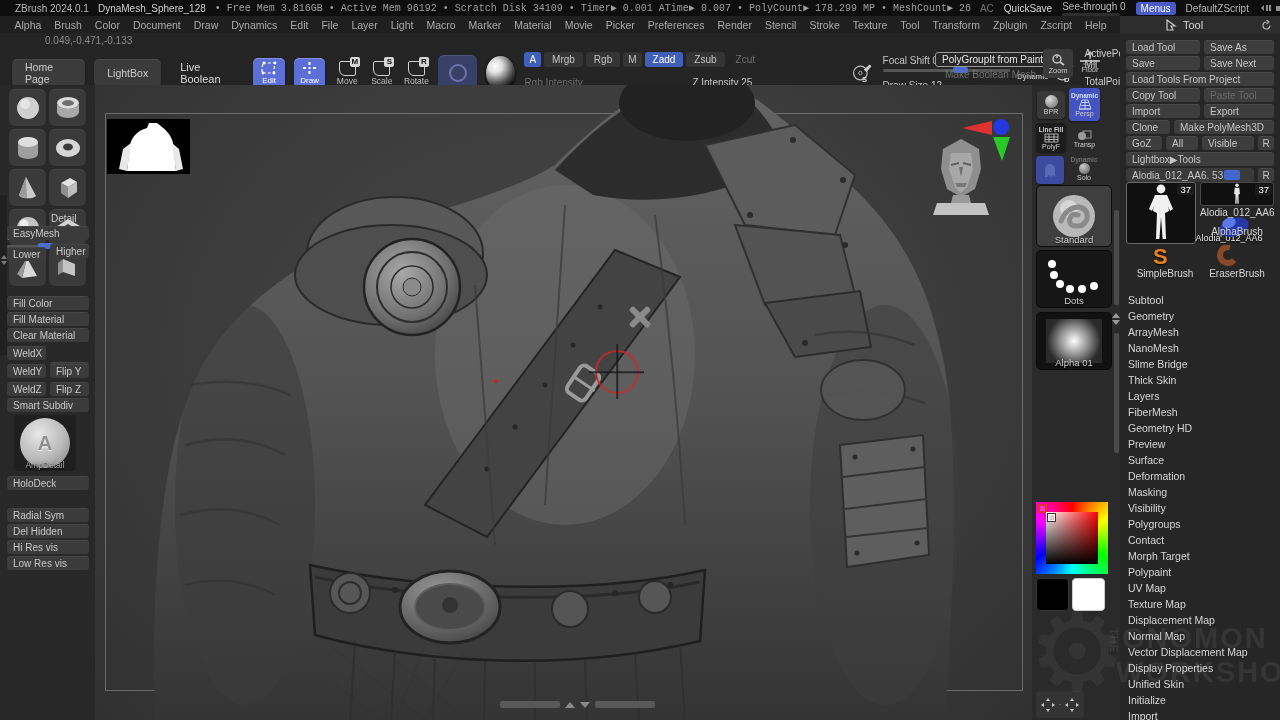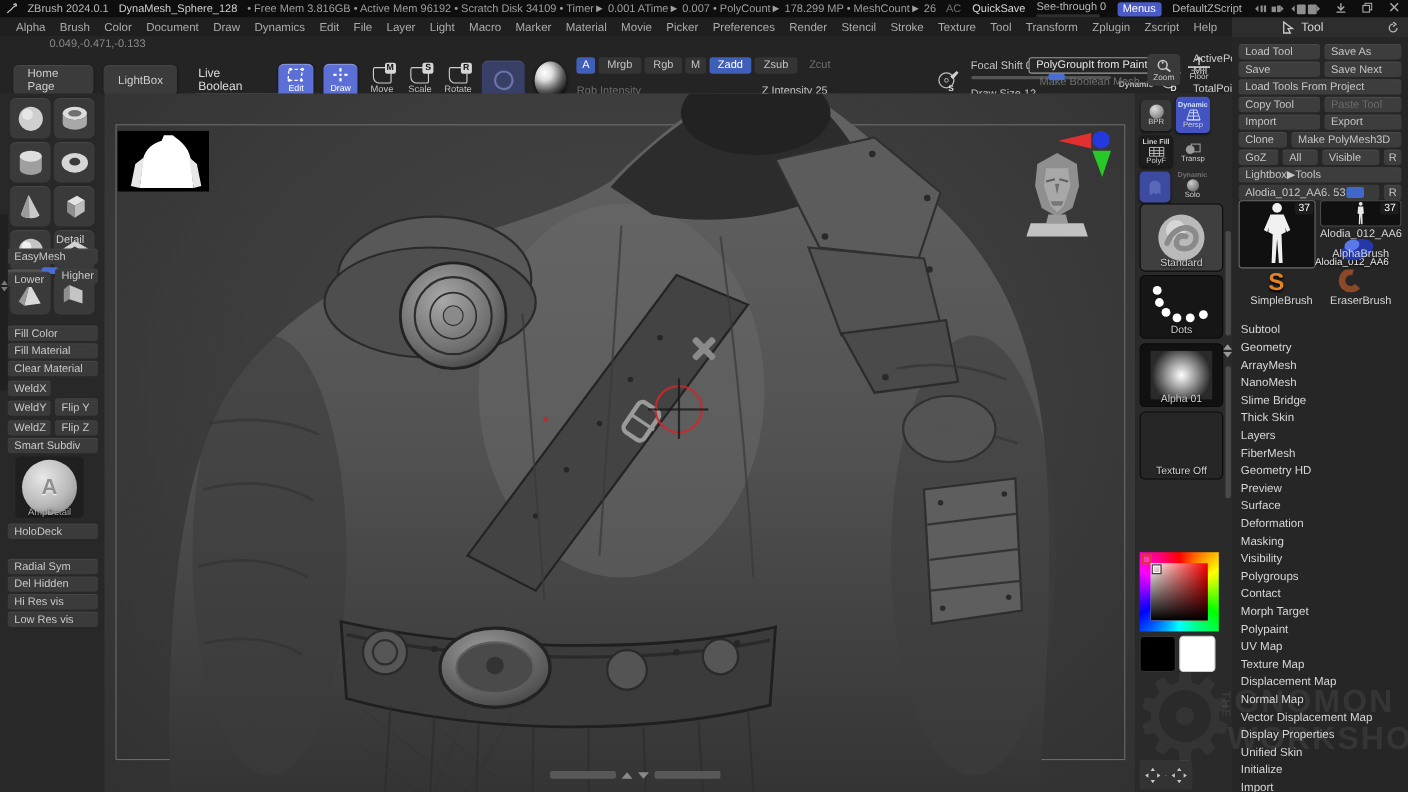--- a/index.html
+++ b/index.html
@@ -3,21 +3,21 @@
 <meta charset="utf-8">
 <style>
   * { box-sizing: border-box; margin: 0; padding: 0; }
   html,body { width:1280px; height:720px; overflow:hidden; }
   body { background:#2a2a2a; font-family:"Liberation Sans", sans-serif; color:#c8c8c8; position:relative; }
   .abs { position:absolute; }
 
   
   #titlebar { left:0; top:0; width:1280px; height:16px; background:#0e0e0e; display:flex; align-items:center; gap:9px; padding:0 6px; font-size:10px; color:#b8b8b8; white-space:nowrap; }
   #titlebar .doc { color:#cfcfcf; }
-  #titlebar .stats { color:#9f9f9f; }
+  #titlebar .stats { color:#9f9f9f;font-family:Liberation Mono, monospace; }
   #titlebar .right { margin-left:auto; display:flex; align-items:center; gap:10px; }
   .menus-btn { background:#4a5bc8; color:#fff; border-radius:3px; padding:0 5px; height:13px; line-height:13px; }
   .seethrough { display:flex; flex-direction:column; align-items:flex-start; }
   .seethrough .track { width:58px; height:3px; background:#2e2e2e; margin-top:1px; }
   .seethrough .fill { width:12px; height:3px; background:#3f62d8; }
   .winbtn { color:#a8a8a8; font-size:10px; width:14px; text-align:center; }
   .iconcluster { display:flex; gap:3px; align-items:center; color:#8d8d8d; font-size:9px; letter-spacing:-1px; }
 
   
   #menubar { left:0; top:16px; width:1120px; height:17px; background:#1f1f1f; display:flex; align-items:center; padding-left:8px; }
@@ -644,23 +644,20 @@
       <path d="M10,28 Q16,14 28,14 Q38,16 36,26 Q33,34 24,33 Q17,32 19,25 Q21,20 27,22" stroke="#8a8a8a" stroke-width="5" fill="none" stroke-linecap="round"></path>
     </svg>
     <span class="lbl">Standard</span>
   </div>
 
   <div class="thumb" style="top:227px; height:58px; background:#111;">
     <div style="width:56px;height:44px;background:radial-gradient(circle, #ffffff 0%, #909090 40%, #2a2a2a 75%);"></div>
     <span class="lbl">Alpha 01</span>
   </div>
 
-  <div class="thumb" style="top:289px; height:62px; background:#262626;">
-    <span class="lbl">Texture Off</span>
-  </div>
 
 
   <div id="picker" class="abs">
     <div class="sel-outer"></div>
     <div class="sv">
       <div class="sel-inner"></div>
     </div>
   </div>
   <div class="swatch abs" style="left:4px; top:493px; background:#000; border:1px solid #333;"></div>
   <div class="swatch abs" style="left:40px; top:493px; background:#fff; border:1px solid #ccc;"></div>

